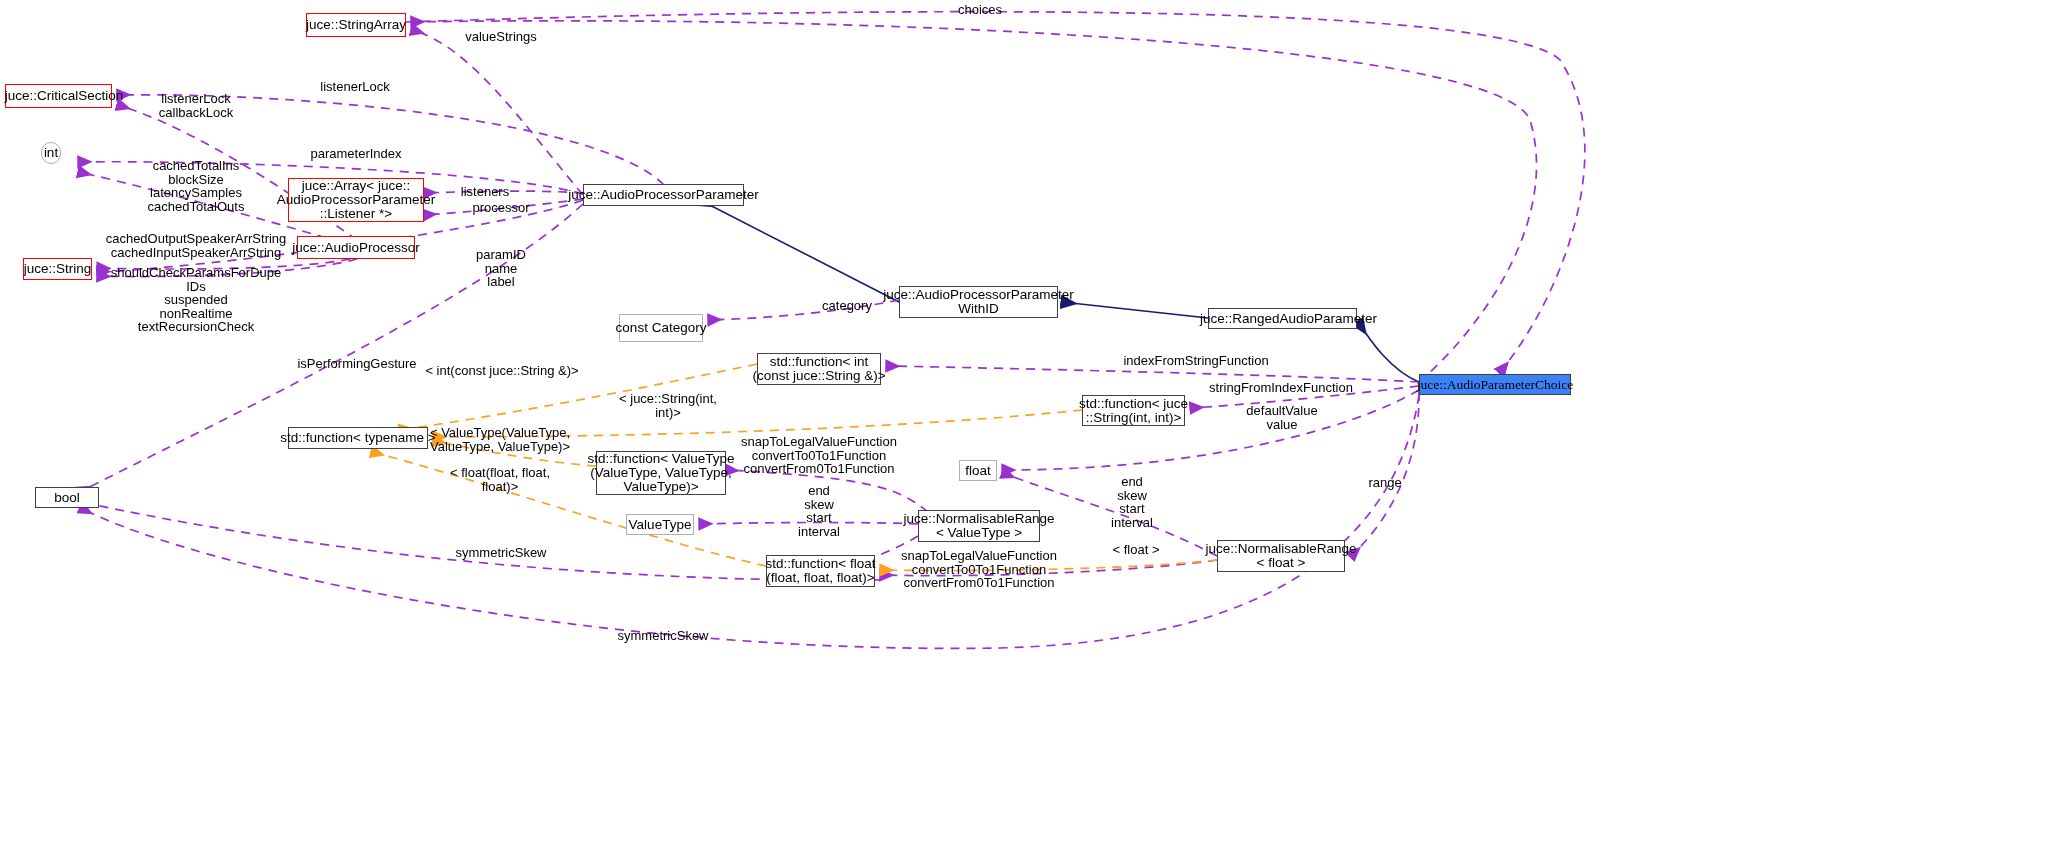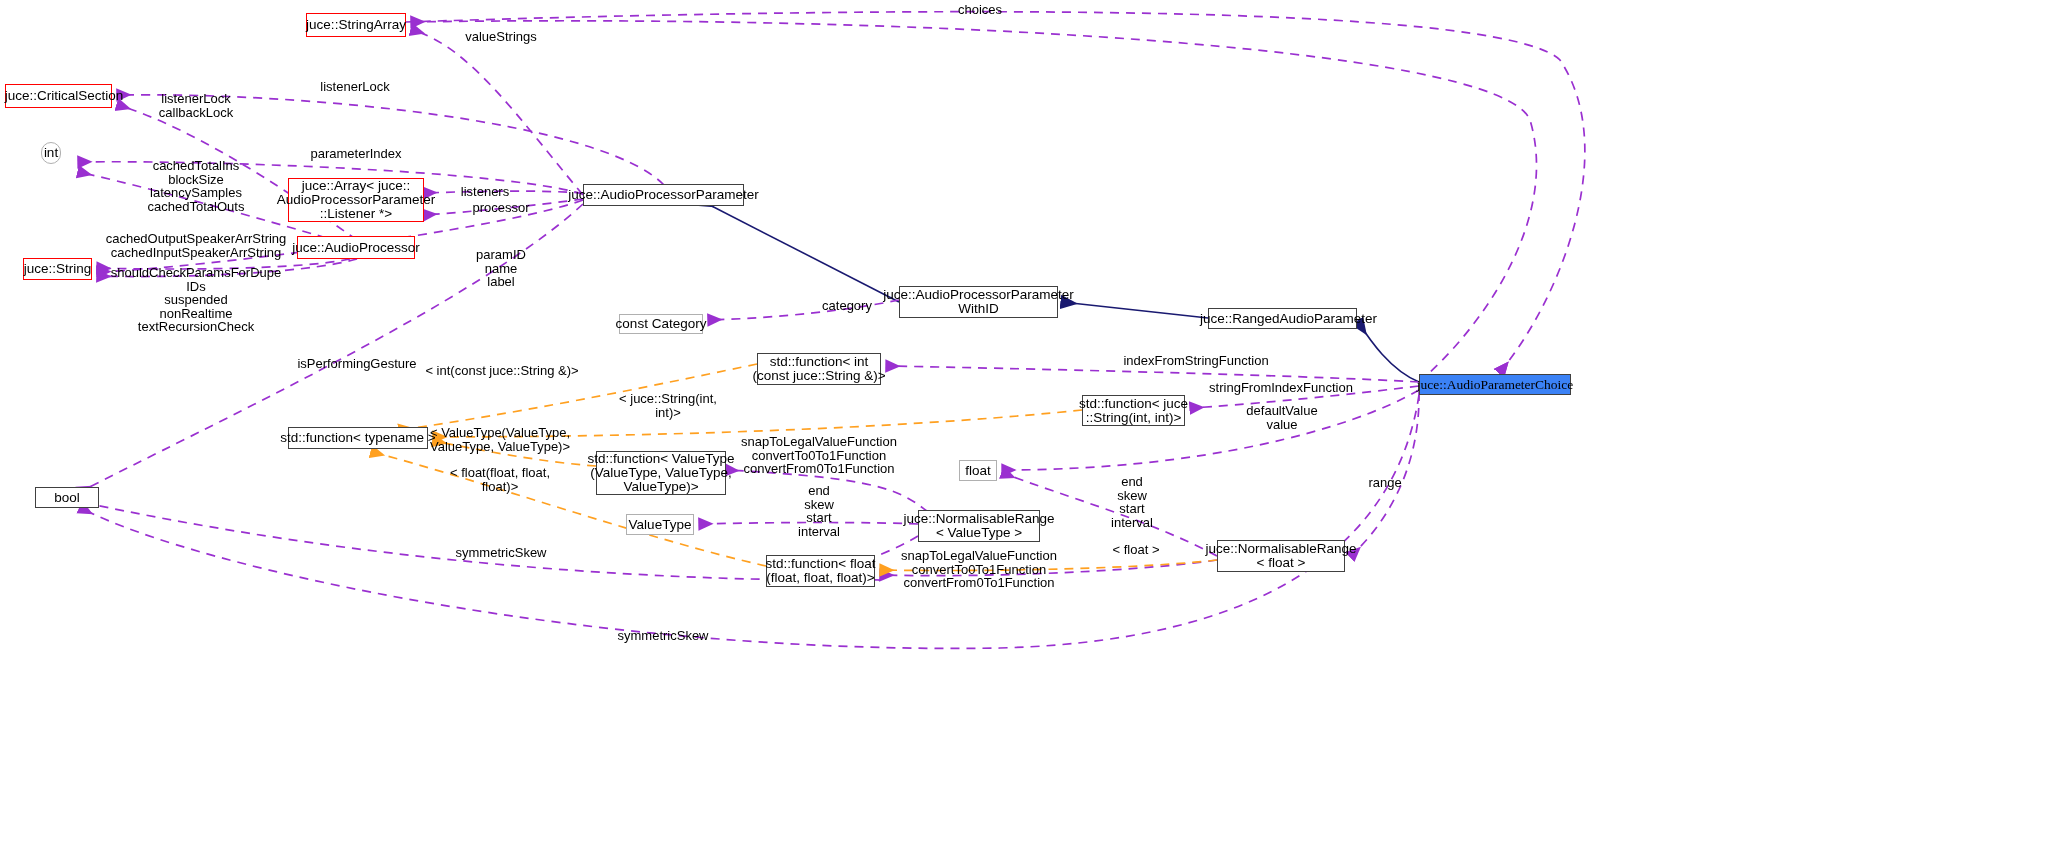--- a/index.html
+++ b/index.html
@@ -129,21 +129,21 @@
   <div id="nodes-layer">
       <div class="node red" style="left: 306px; top: 13px; width: 100px; height: 24px;">juce::StringArray</div>
       <div class="node red" style="left: 5px; top: 84px; width: 107px; height: 24px; padding-left: 16px;">juce::CriticalSection</div>
       <div class="node light" style="left: 41px; top: 142px; width: 20px; height: 22px; border-radius: 11px;">int</div>
       <div class="node red" style="left: 288px; top: 178px; width: 136px; height: 44px;">juce::Array&lt; juce::
 AudioProcessorParameter
 ::Listener *&gt;</div>
       <div class="node red" style="left: 297px; top: 236px; width: 118px; height: 23px;">juce::AudioProcessor</div>
       <div class="node red" style="left: 23px; top: 258px; width: 69px; height: 22px;">juce::String</div>
       <div class="node dark" style="left: 583px; top: 184px; width: 161px; height: 22px;">juce::AudioProcessorParameter</div>
-      <div class="node light" style="left: 619px; top: 314px; width: 84px; height: 20px;">const Category</div>
+      <div class="node light" style="left: 619px; top: 314px; width: 84px; height: 28px;">const Category</div>
       <div class="node dark" style="left: 899px; top: 286px; width: 159px; height: 32px;">juce::AudioProcessorParameter
 WithID</div>
       <div class="node dark" style="left: 1208px; top: 308px; width: 149px; height: 21px; padding-left: 17px;">juce::RangedAudioParameter</div>
       <div class="node focus" style="left: 1419px; top: 374px; width: 152px; height: 21px;">juce::AudioParameterChoice</div>
       <div class="node dark" style="left: 757px; top: 353px; width: 124px; height: 32px;">std::function&lt; int
 (const juce::String &amp;)&gt;</div>
       <div class="node dark" style="left: 288px; top: 427px; width: 140px; height: 22px;">std::function&lt; typename &gt;</div>
       <div class="node dark" style="left: 1082px; top: 395px; width: 103px; height: 31px;">std::function&lt; juce
 ::String(int, int)&gt;</div>
       <div class="node dark" style="left: 596px; top: 451px; width: 130px; height: 44px;">std::function&lt; ValueType

